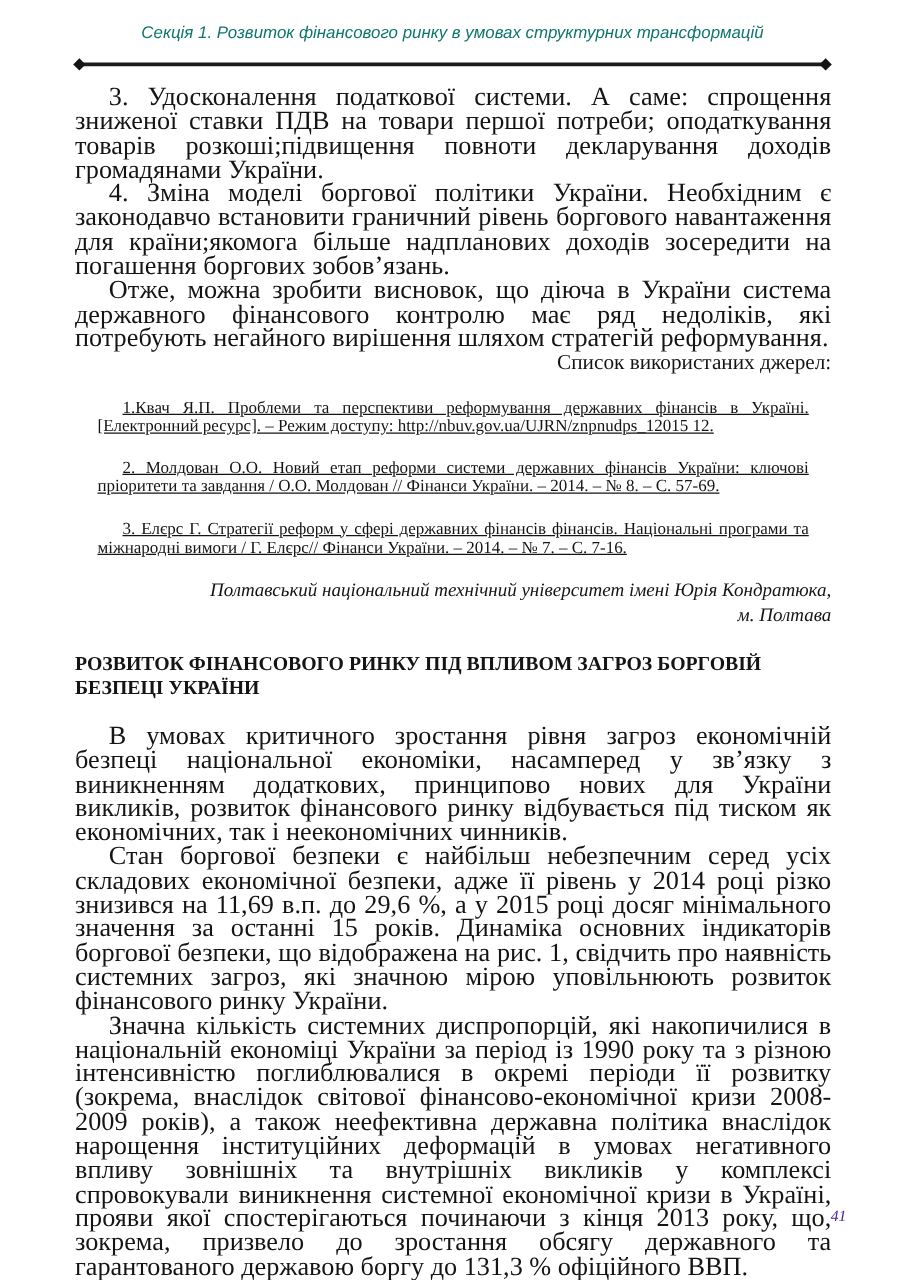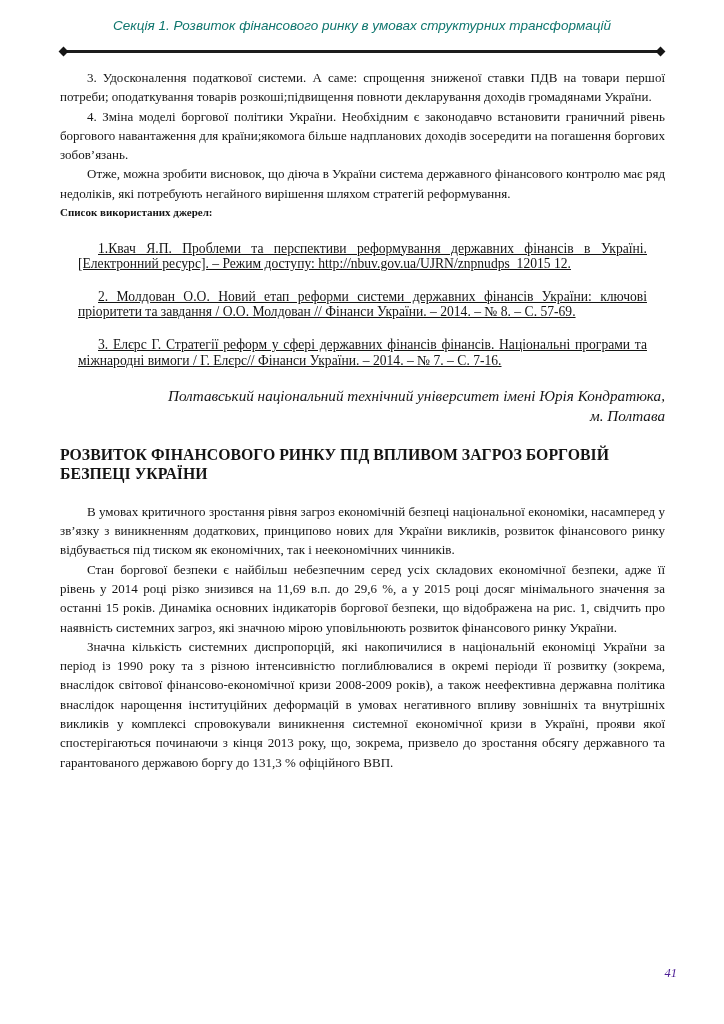--- a/index.html
+++ b/index.html
@@ -45,33 +45,33 @@
   }
   .header-divider .rule {
     flex: 1 1 auto;
     height: 2.4px;
     background: #1c1c1c;
     margin: 0 -2px;
   }
   
   .body-par {
     margin: 0;
-    font-size: 13px;
+    font-size: 21px;
     line-height: 19.3px;
     text-align: justify;
     text-indent: 27px;
   }
   .first-par { margin-top: 12px; }
   
   .refs-heading {
     margin: 0;
-    font-size: 11px;
+    font-size: 17px;
     line-height: 19.5px;
-    font-weight: bold;
-    text-align: left;
+    font-weight: normal;
+    text-align: right;
   }
   .ref-par {
     margin: 18px;
     font-size: 13.6px;
     line-height: 15.2px;
     text-align: justify;
     text-indent: 20px;
     text-decoration: underline;
   }
   

